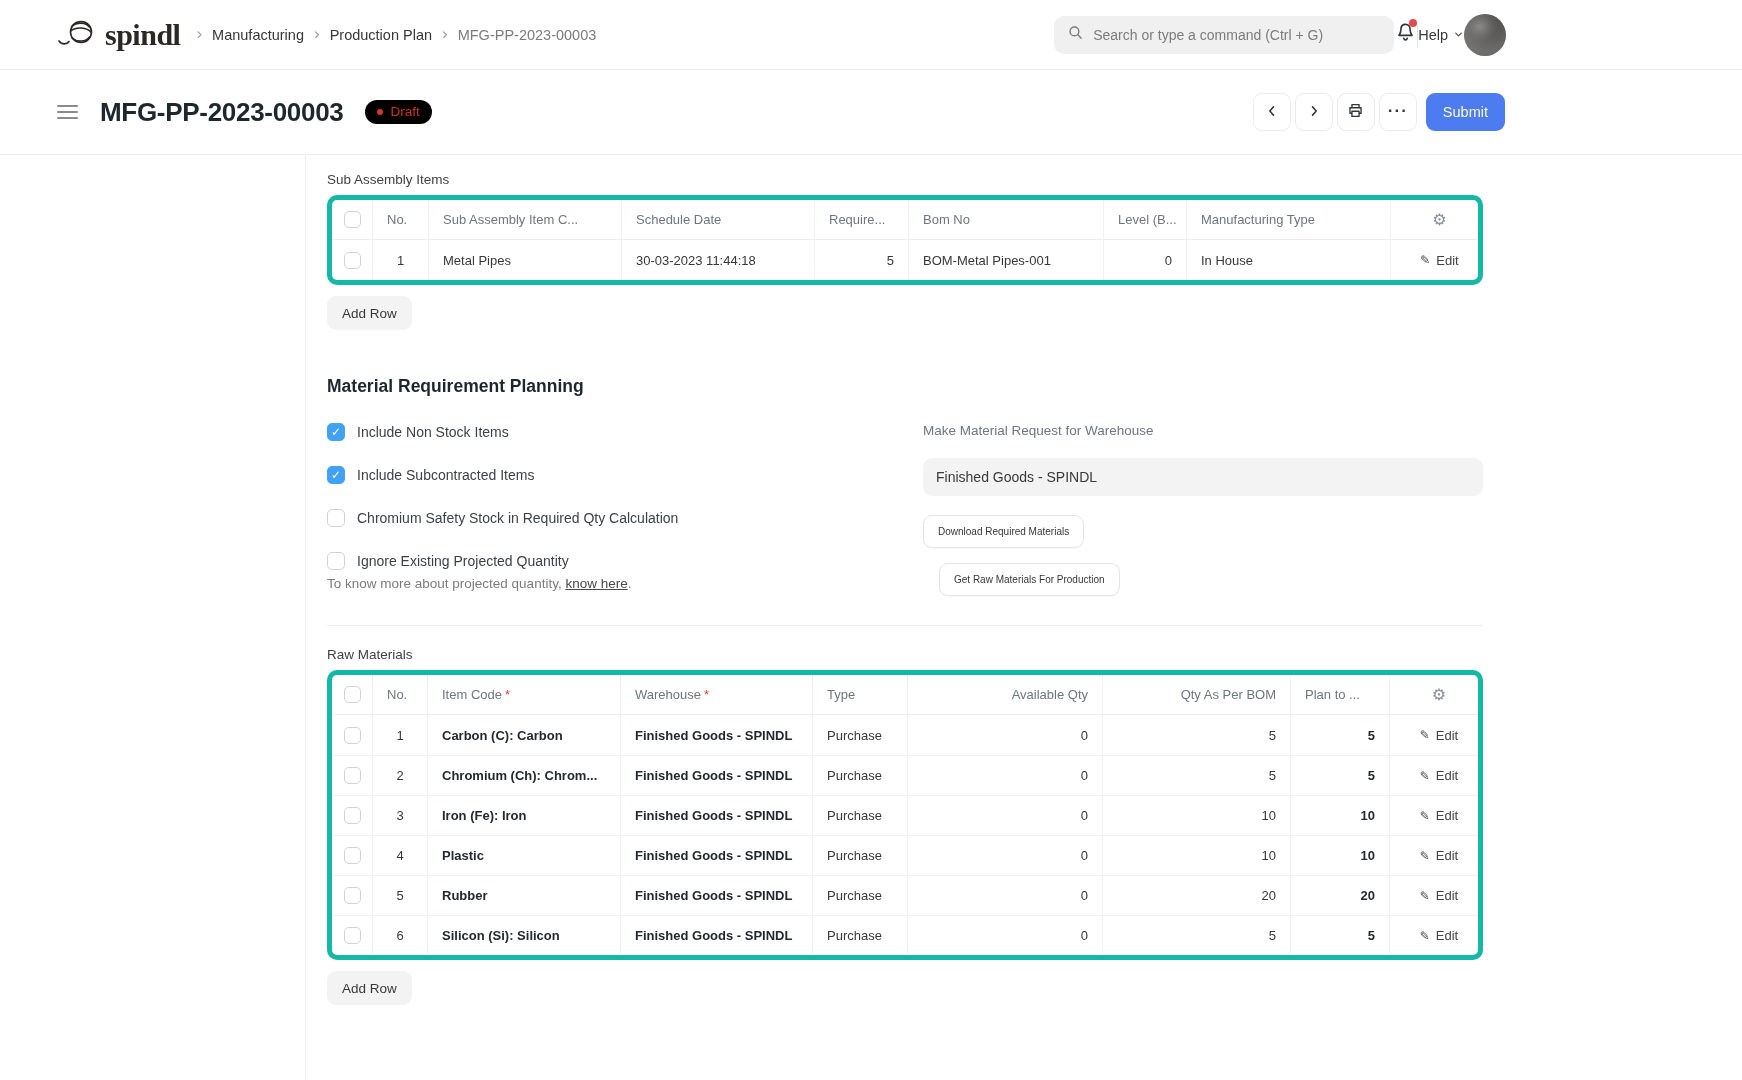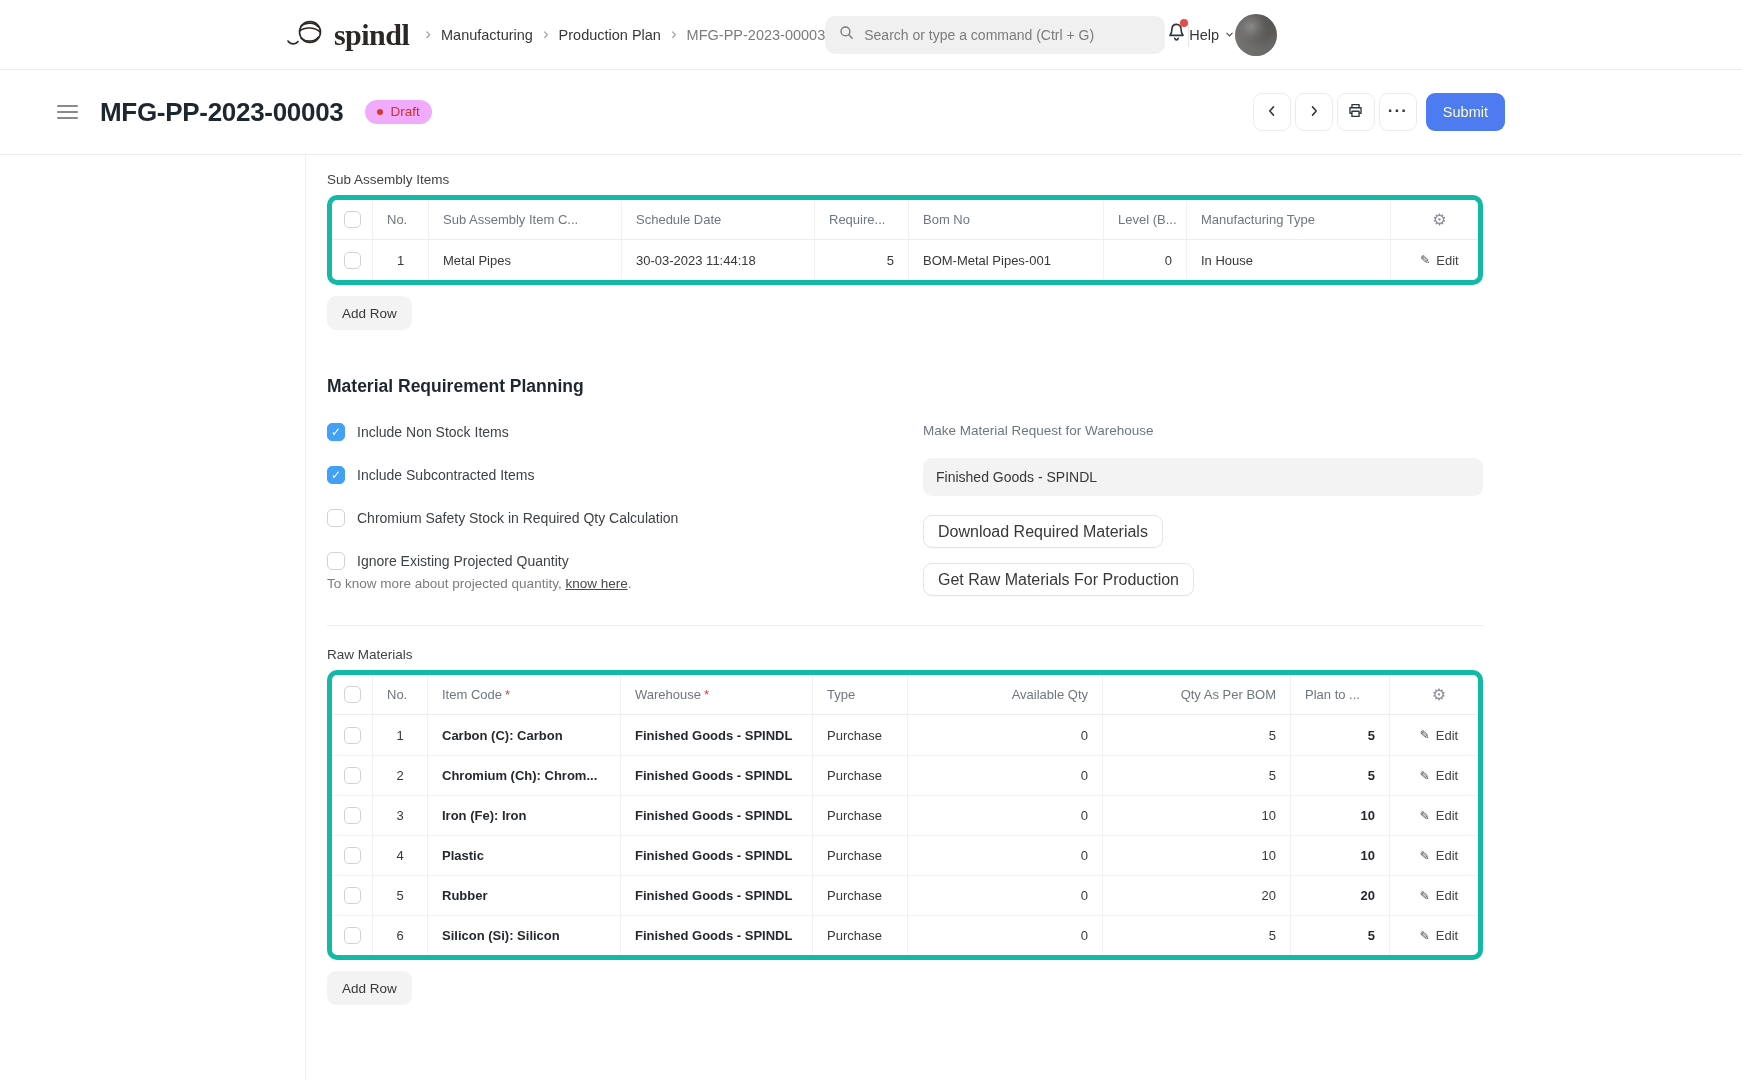--- a/index.html
+++ b/index.html
@@ -1,21 +1,21 @@
 <!DOCTYPE html>
 <html><head>
 <meta charset="utf-8">
 <style>
   * { box-sizing: border-box; margin: 0; padding: 0; }
   html,body { width:1742px; height:1080px; background:#fff; overflow:hidden;
     font-family:"Liberation Sans","DejaVu Sans",sans-serif; color:#383838; }
   .app { position:relative; width:1742px; height:1080px; }
 
   
-  .navbar { height:70px; display:flex; align-items:center; justify-content:center;
+  .navbar { height:70px; display:flex; align-items:center; justify-content:space-between;
     padding-left:57px; border-bottom:1px solid #ededed; background:#fff; }
   .nav-left { display:flex; align-items:center; gap:10px; }
   .logo { display:flex; align-items:center; gap:6px; cursor:pointer; }
   .logo-text { font-family:"Liberation Serif","DejaVu Serif",serif; font-size:30px; font-weight:600;
     color:#2b2724; letter-spacing:-0.5px; line-height:1; }
   .crumbs { display:flex; align-items:center; gap:10px; margin-left:6px; }
   .crumb { font-size:14.5px; color:#383838; cursor:pointer; }
   .crumb.current { color:#7c7c7c; cursor:default; }
   .crumb-sep { color:#9aa1a8; font-size:17px; line-height:1; transform:translateY(-1px); }
   .nav-right { display:flex; align-items:center; padding-right:236px; }
@@ -32,21 +32,21 @@
     background:radial-gradient(circle at 38% 30%, #8a8a8a 0%, #5c5b59 35%, #2e2d2c 80%);
     box-shadow: inset 0 -10px 14px rgba(230,230,230,.35); }
 
   
   .page-head { height:85px; display:flex; align-items:center; justify-content:space-between;
     padding:0 237px 0 57px; border-bottom:1px solid #ededed; background:#fff; }
   .ph-left { display:flex; align-items:center; gap:22px; }
   .menu-btn { display:flex; flex-direction:column; gap:4px; cursor:pointer; padding:4px 0; }
   .menu-btn i { display:block; width:21px; height:2px; background:#8a8a8a; border-radius:2px; }
   .page-title { font-size:26px; font-weight:700; color:#1f272e; letter-spacing:-0.3px; }
-  .badge { display:flex; align-items:center; gap:7px; background:#f0abfc; border-radius:999px;
+  .badge { display:flex; align-items:center; gap:7px; background:#000000; border-radius:999px;
     padding:4px 12px 5px 12px; font-size:13.5px; color:#c7352b; }
   .badge-dot { width:6px; height:6px; border-radius:50%; background:#d7382c; }
   .ph-right { display:flex; align-items:center; gap:4px; }
   .icon-btn { width:38px; height:38px; border:1px solid #ebebeb; border-radius:9px; background:#fff;
     display:flex; align-items:center; justify-content:center; cursor:pointer; color:#383838; }
   .dots { font-size:17px; font-weight:700; letter-spacing:1px; color:#383838; transform:translateY(-1px); }
   .submit-btn { height:38px; margin-left:5px; padding:0 17px; border:none; border-radius:9px;
     background:#4c7cf0; color:#fef9c3; font-size:14.5px; font-family:inherit; cursor:pointer; }
 
   
@@ -87,23 +87,23 @@
   .mrp-checks { display:flex; flex-direction:column; gap:25px; }
   .check-row { display:flex; align-items:center; gap:12px; }
   .check-row .cb { width:18px; height:18px; font-size:12px; }
   .check-label { font-size:14px; color:#3d4248; }
   .helper { margin-top:6px; font-size:13.5px; color:#7c7c7c; }
   .helper a { color:#4a4a4a; text-decoration:underline; cursor:pointer; }
   .field-label { font-size:13.5px; color:#6e7681; margin-bottom:20px; }
   .link-field { height:38px; background:#f3f3f3; border-radius:9px; display:flex; align-items:center;
     padding:0 13px; font-size:14px; color:#383838; cursor:pointer; margin-bottom:19px; }
   .white-btn { display:block; height:33px; padding:0 14px; background:#fff; border:1px solid #e5e5e5;
-    border-radius:9px; font-size:16px; color:#383838; font-family:inherit; cursor:pointer;
+    border-radius:9px; font-size:10px; color:#383838; font-family:inherit; cursor:pointer;
     box-shadow:0 1px 1px rgba(0,0,0,.03); }
-  .white-btn + .white-btn { margin-top:15px; }
+  .white-btn + .white-btn { margin-top:15px;margin-left:16px; }
 
   .divider { border:none; border-top:1px solid #ededed; margin:29px 0 21px 0; }
 </style>
 </head>
 <body>
 
 <div class="app">
 
   <nav class="navbar">
     <div class="nav-left">

